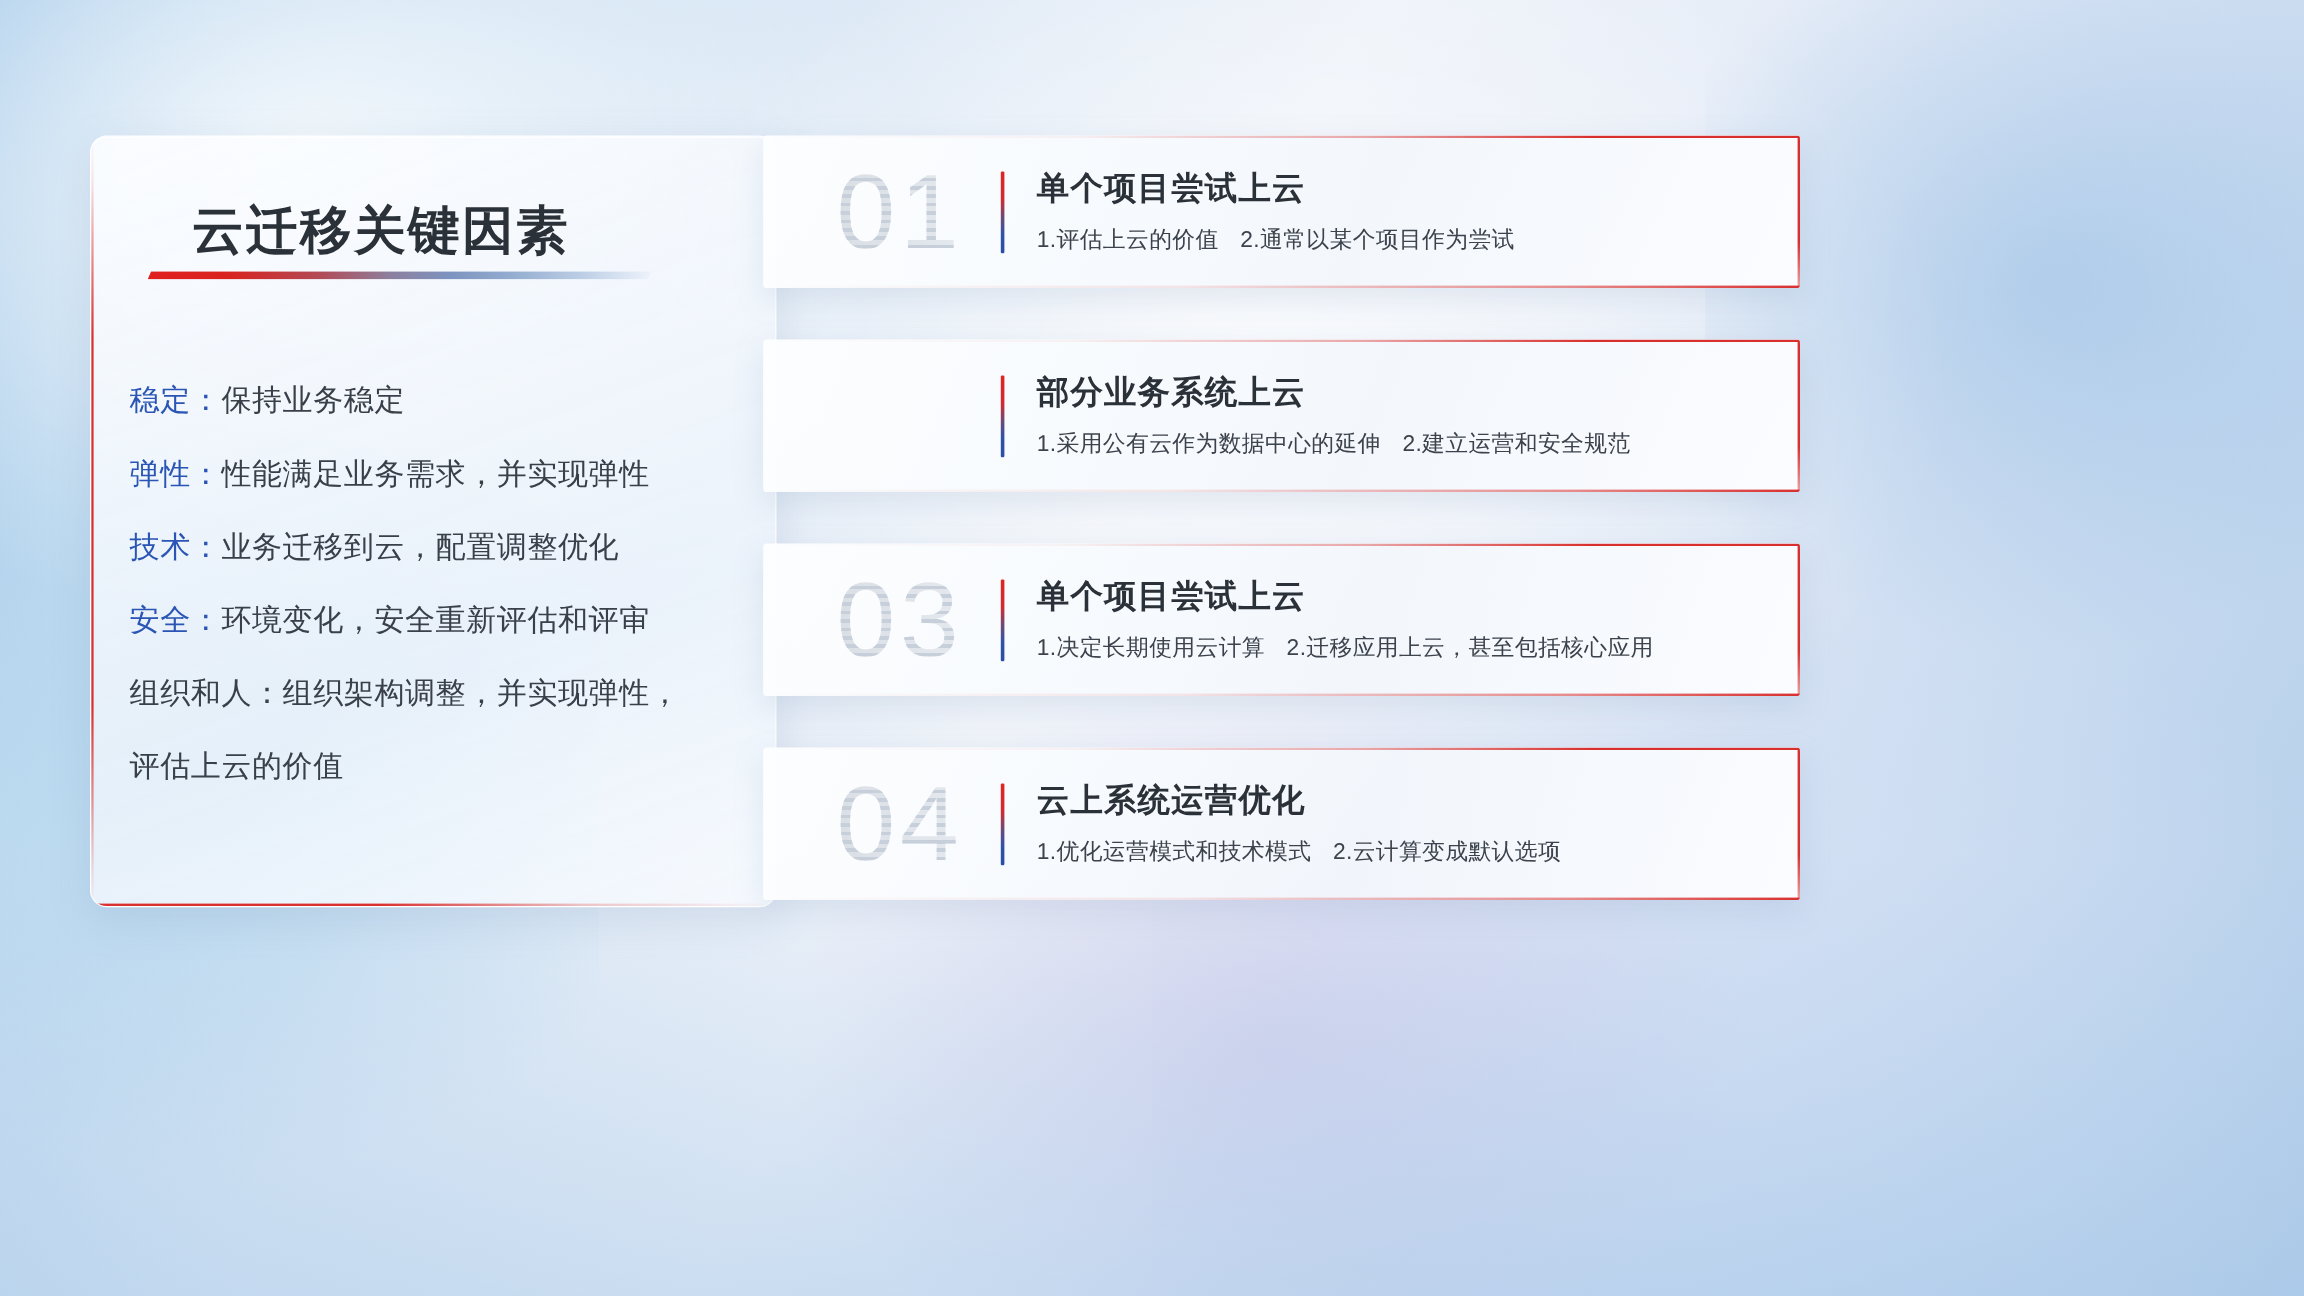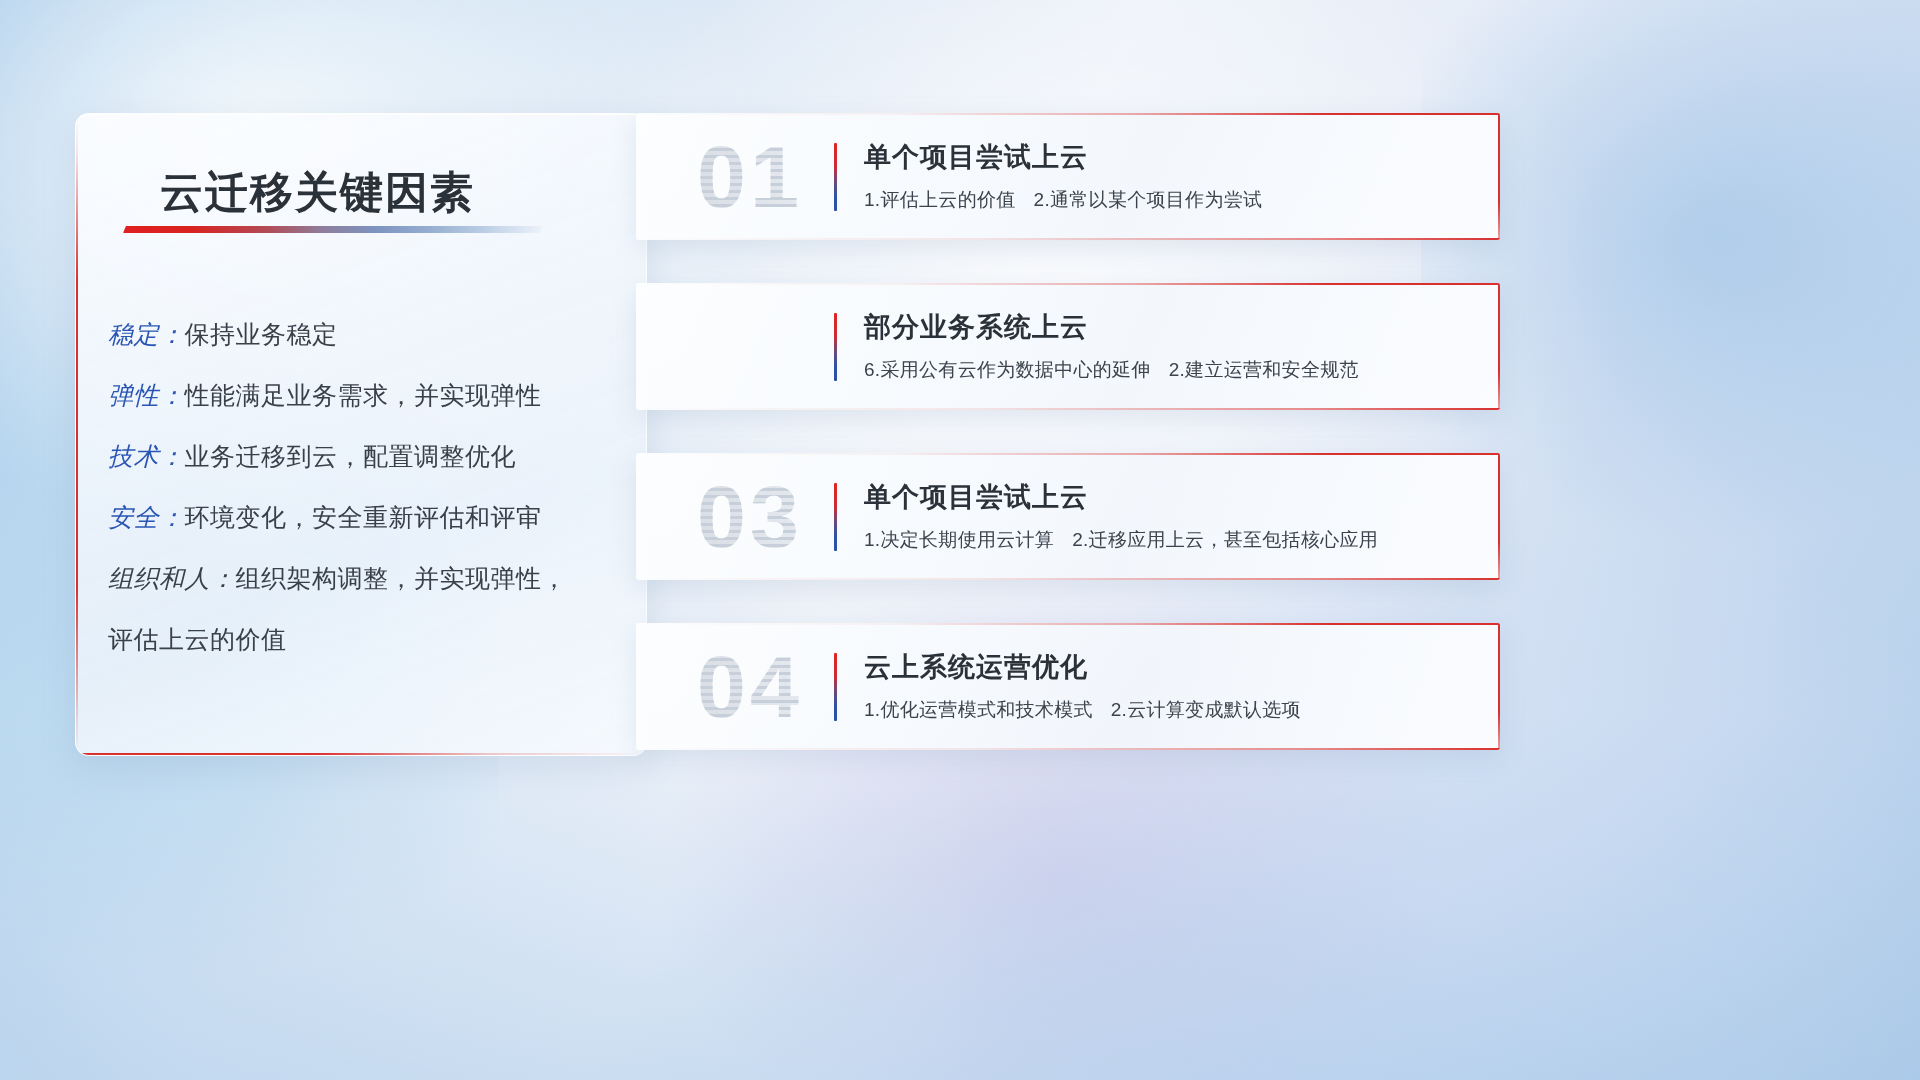--- a/index.html
+++ b/index.html
@@ -105,21 +105,21 @@
     position:absolute; left:32px; top:190px; right:24px;
   }
   .factor-row{
     display:block;
     font-size:25px;
     line-height:61px;
     color:#3a4049;
     white-space:nowrap;
     letter-spacing:.5px;
   }
-  .factor-row .k { color:#2a55b4;font-style:italic; }
+  .factor-row .k { color:#2a55b4; }
   .factor-row .k.plain { color:#3a4049; }
   .factor-row .v { color:#3a4049; }
   .factor-cont{
     display:block; font-size:25px; line-height:61px; color:#3a4049; letter-spacing:.5px;
   }
 
   
   #cards{ position:absolute; left:636px; top:113px; width:864px; }
   .card{
     position:relative;
@@ -150,21 +150,21 @@
     position:absolute; left:0; right:0; bottom:0; height:2px;
     background:linear-gradient(90deg,
         rgba(216,48,46,0) 0%, rgba(216,48,46,.10) 40%,
         rgba(216,48,46,.55) 78%, #d8302e 100%);
   }
 
   
   .ghost-num{
     position:absolute; left:24px; top:14px;
     width:180px; height:100px;
-    font-size:88px; font-weight:bold;
+    font-size:88px; font-weight:normal;
     letter-spacing:4px;
     line-height:100px; text-align:center;
     color:#a9b6c6;
     opacity:.40;
     -webkit-background-clip:text; background-clip:text;
     -webkit-text-fill-color:transparent;
     background-image:repeating-linear-gradient(
        180deg,
        rgba(120,138,162,.95) 0px, rgba(120,138,162,.95) 3px,
        rgba(255,255,255,0) 3px, rgba(255,255,255,0) 7px),
@@ -250,21 +250,21 @@
       <h2 class="card-title">单个项目尝试上云</h2>
       <p class="card-sub"><span>1.评估上云的价值</span><span class="gap"></span><span>2.通常以某个项目作为尝试</span></p>
     </article>
 
     <article class="card">
       <div class="top-line"></div>
       <div class="right-line"></div>
       <div class="bottom-line"></div>
       <div class="divider"></div>
       <h2 class="card-title">部分业务系统上云</h2>
-      <p class="card-sub"><span>6.采用公有云作为数据中心的延伸</span><span class="gap"></span><span>2.建立运营和安全规范</span></p>
+      <p class="card-sub"><span>1.采用公有云作为数据中心的延伸</span><span class="gap"></span><span>2.建立运营和安全规范</span></p>
     </article>
 
     <article class="card">
       <div class="top-line"></div>
       <div class="right-line"></div>
       <div class="bottom-line"></div>
       <div class="ghost-num">03</div>
       <div class="divider"></div>
       <h2 class="card-title">单个项目尝试上云</h2>
       <p class="card-sub"><span>1.决定长期使用云计算</span><span class="gap"></span><span>2.迁移应用上云，甚至包括核心应用</span></p>

